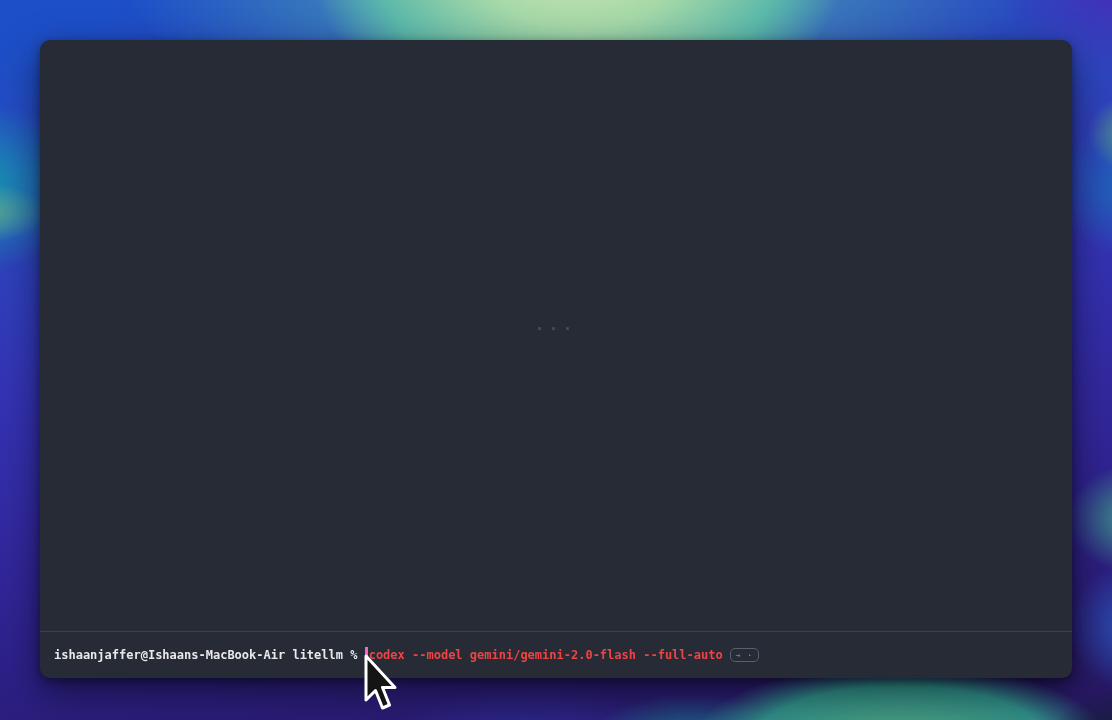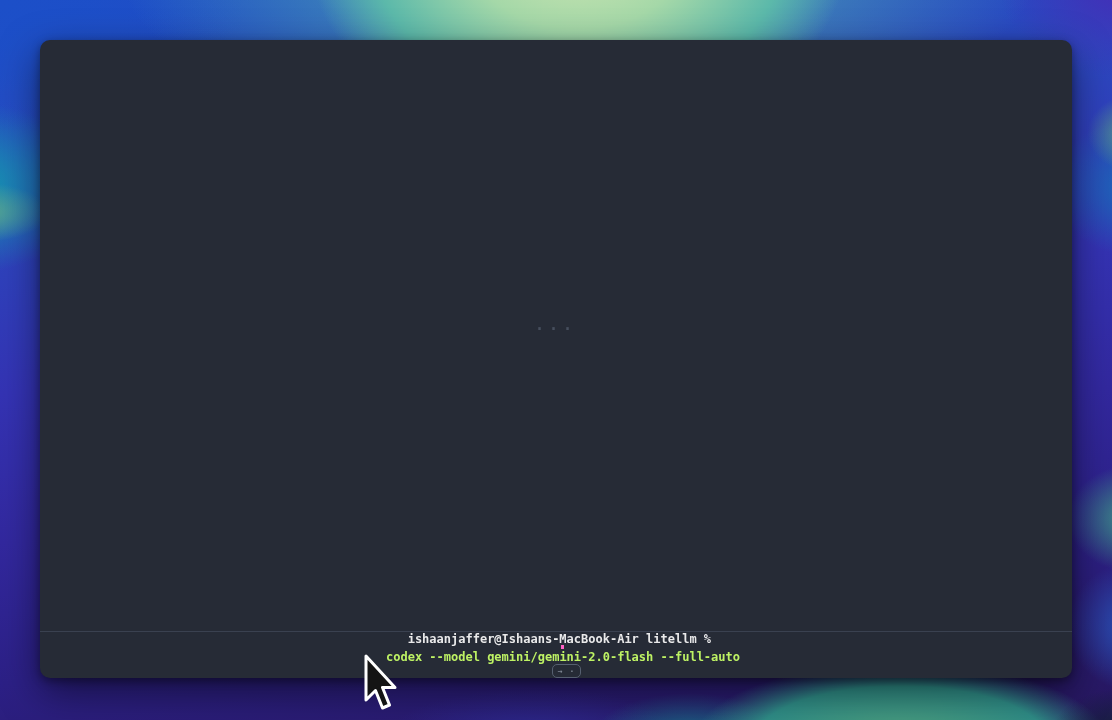--- a/index.html
+++ b/index.html
@@ -78,36 +78,35 @@
   .terminal-input-line {
     position: absolute;
     left: 0; right: 0; bottom: 0;
     height: 46px;
     display: flex;
     align-items: center;
     padding-left: 14px;
     font-size: 12px;
     font-weight: bold;
     white-space: pre;
-    flex-direction: column;
   }
 
   .prompt-text { color: #e9e9ea; }
 
   .text-cursor {
     display: inline-block;
     width: 3px;
     height: 14px;
     background: #ff62c6;
     margin-right: 1px;
     vertical-align: middle;
     transform: translateY(-1px);
   }
 
-  .suggestion-text { color: #bef264; }
+  .suggestion-text { color: #ef4444; }
 
   .accept-hint-badge {
     display: inline-block;
     margin-left: 7px;
     border: 1px solid #566070;
     border-radius: 5px;
     color: #7e8694;
     font-size: 8px;
     font-weight: bold;
     line-height: 11px;

